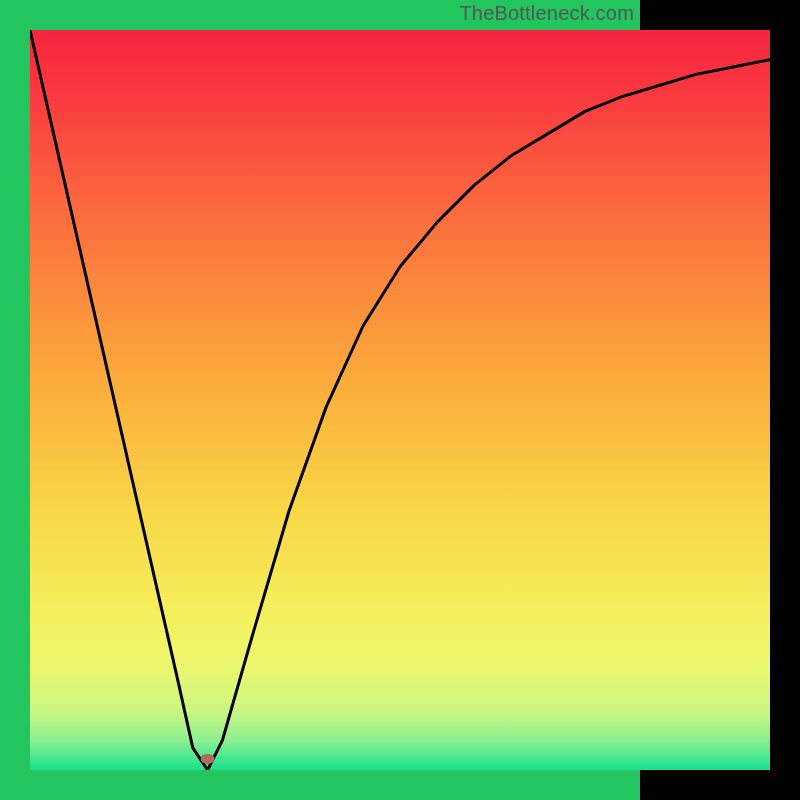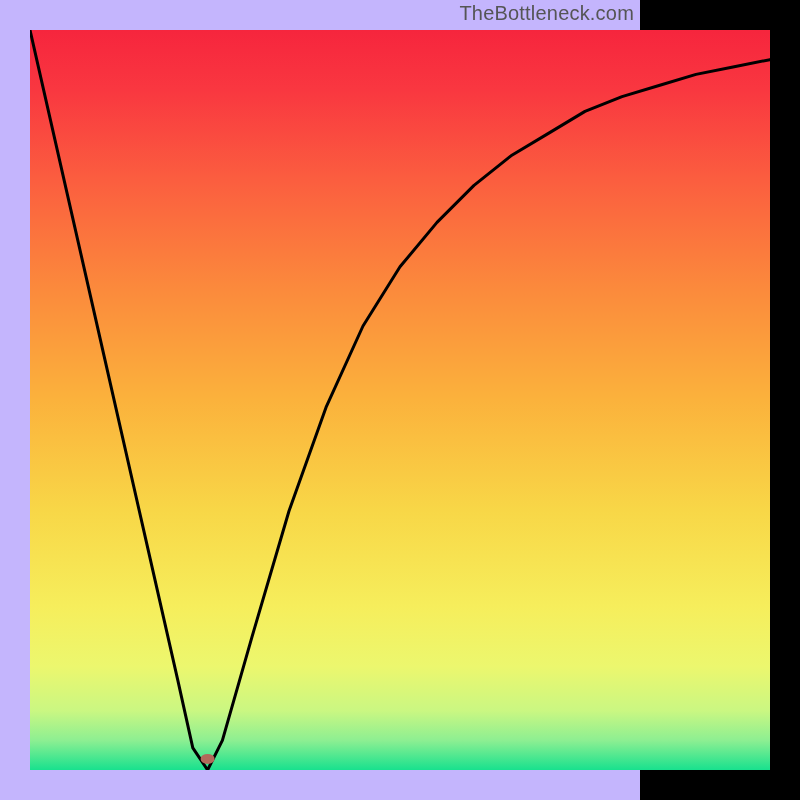--- a/index.html
+++ b/index.html
@@ -7,21 +7,21 @@
     padding: 0;
     width: 800px;
     height: 800px;
     background: #000;
     overflow: hidden;
     font-family: Arial, Helvetica, sans-serif;
   }
   .outer {
     width: 640px;
     height: 800px;
-    background: #c4b5fd;
+    background: #22c55e;
     position: relative;
   }
   .watermark {
     position: absolute;
     top: 2px;
     right: 6px;
     color: #555;
     font-size: 20px;
     font-weight: 500;
     letter-spacing: 0.2px;

